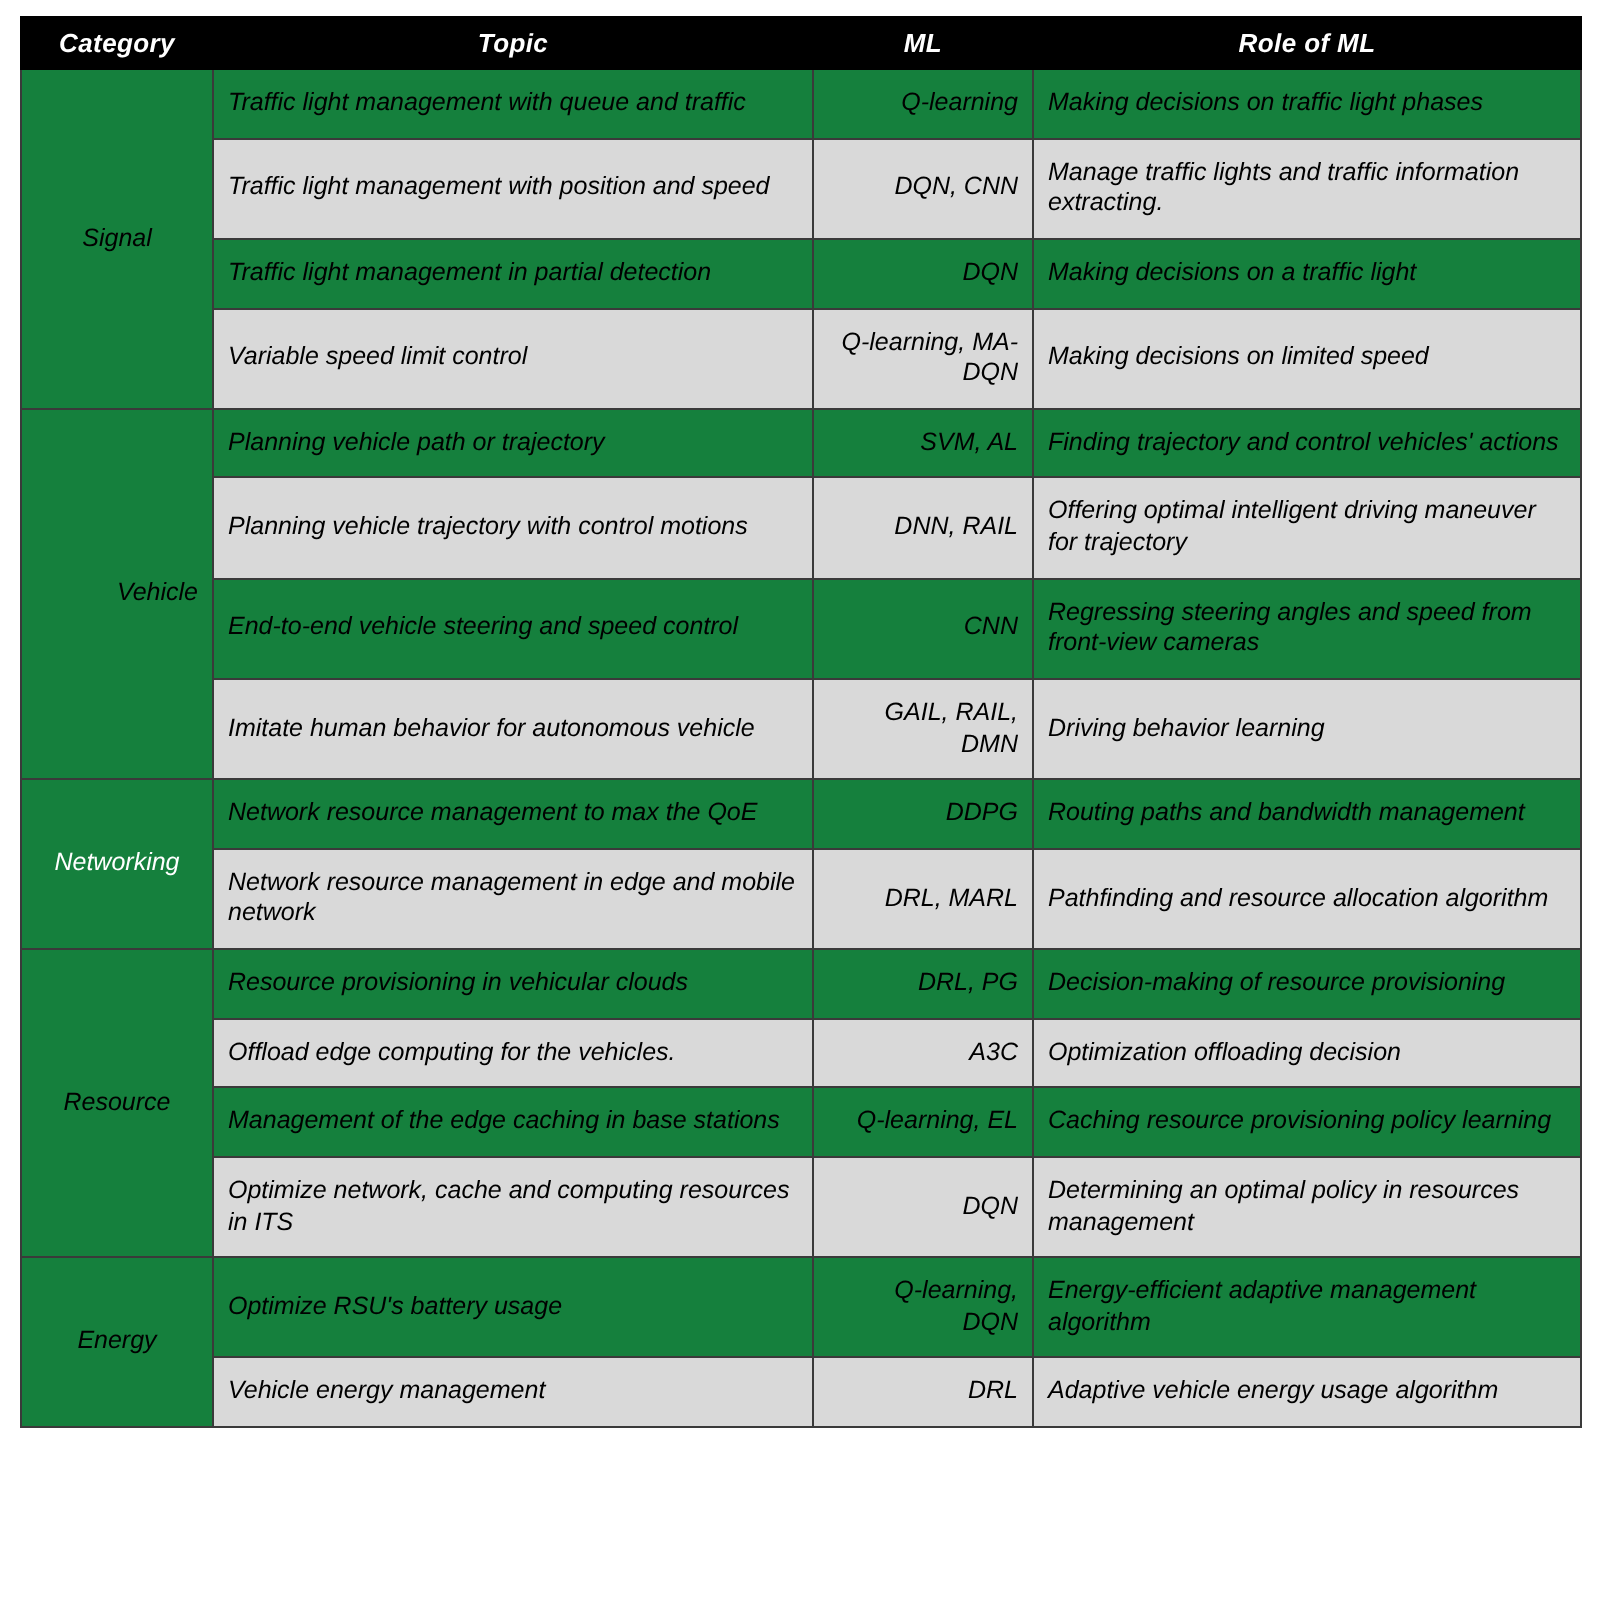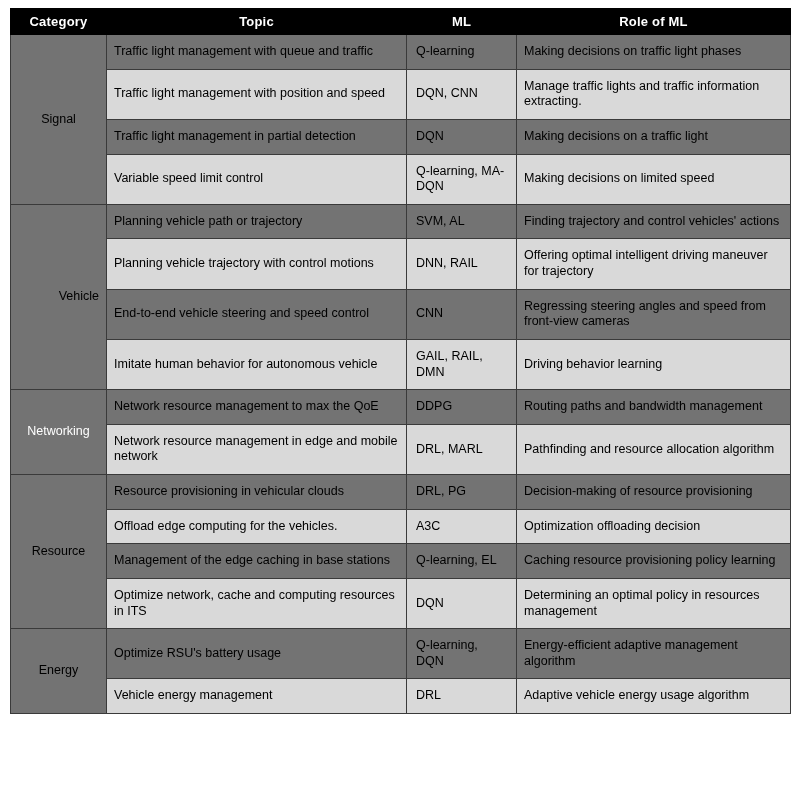--- a/index.html
+++ b/index.html
@@ -10,20 +10,21 @@
   body {
     width: 800px;
     height: 811px;
     font-family: "Liberation Sans", sans-serif;
     color: #000000;
   }
   #table-wrap {
     padding: 8px 10px 10px 10px;
     box-sizing: border-box;
     width: 800px;
+    font-style: italic;
   }
   table.ml-table {
     border-collapse: collapse;
     width: 780px;
     table-layout: fixed;
     font-size: 12.5px;
   }
   table.ml-table col.c-category { width: 96px; }
   table.ml-table col.c-topic { width: 300px; }
   table.ml-table col.c-ml { width: 110px; }
@@ -44,25 +45,25 @@
     padding: 5px 7px;
     vertical-align: middle;
     line-height: 1.25;
   }
   td.cat-cell {
     text-align: center;
     font-size: 12.5px;
     vertical-align: middle;
   }
   td.topic-cell { text-align: left; }
-  td.ml-cell { text-align: left; padding-left: 9px; }
+  td.ml-cell { text-align: right; padding-left: 9px; }
   td.role-cell { text-align: left; }
 
   
-  tr.band-light td { background: #737373; }
+  tr.band-light td { background: #15803d; }
   tr.band-dark td { background: #d9d9d9; }
 
   
   td.cat-signal { background: #e8e8e8; }
   td.cat-vehicle { background: #a6a6a6; text-align: right; }
   td.cat-networking { background: #7f7f7f; color:#ffffff; }
   td.cat-resource { background: #bfbfbf; margin-top: 48px; }
   td.cat-energy { background: #a6a6a6; }
 
   

